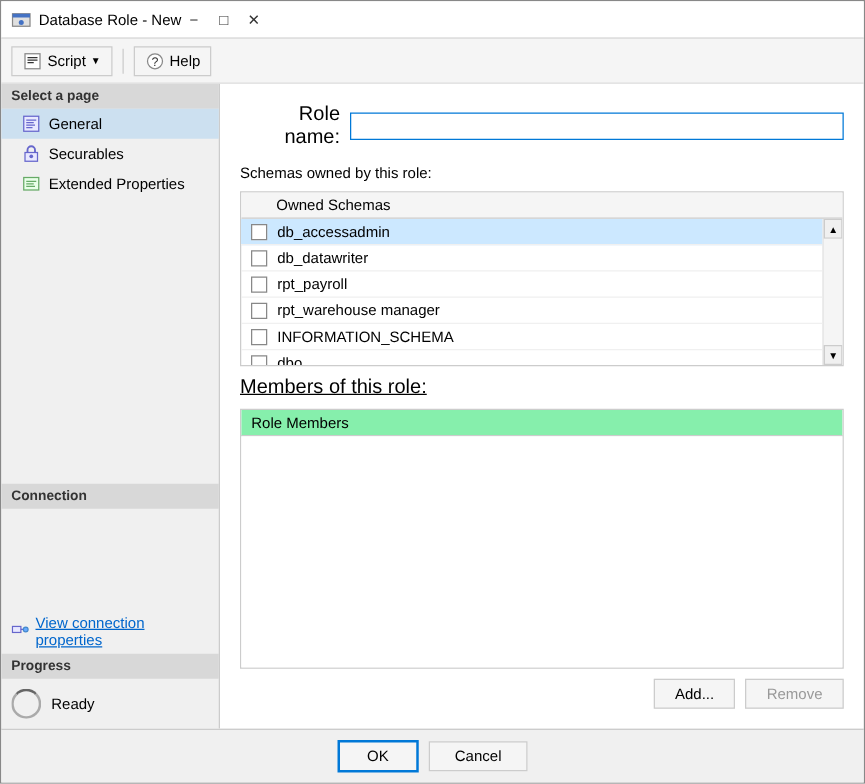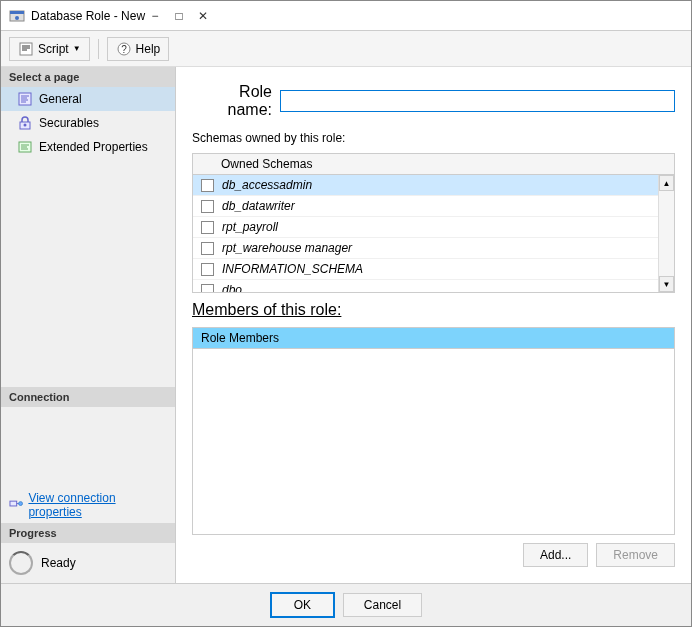--- a/index.html
+++ b/index.html
@@ -278,21 +278,21 @@
     }
     .members-table {
       border: 1px solid #ccc;
       flex: 1;
       min-height: 150px;
       display: flex;
       flex-direction: column;
       overflow: hidden;
     }
     .members-header {
-      background: #7dd3fc;
+      background: #86efac;
       border-bottom: 1px solid #ccc;
       padding: 3px 8px;
       font-size: 12px;
     }
     .members-body {
       flex: 1;
       background: #fff;
     }
     .action-row {
       display: flex;
@@ -441,21 +441,21 @@
       </div>
 
 
       <div style="font-size:12px; margin-top:4px;">Schemas owned by this role:</div>
 
       <div class="schemas-table">
         <div class="schemas-header" style="display:flex; align-items:center;">
           <span>Owned Schemas</span>
         </div>
         <div style="display:flex; flex:1; overflow:hidden;">
-          <div class="schemas-body" style="flex:1;font-style:italic;">
+          <div class="schemas-body" style="flex:1;">
             <div class="schema-row selected">
               <div class="schema-checkbox"></div>
               <span>db_accessadmin</span>
             </div>
             <div class="schema-row">
               <div class="schema-checkbox"></div>
               <span>db_datawriter</span>
             </div>
             <div class="schema-row">
               <div class="schema-checkbox"></div>

